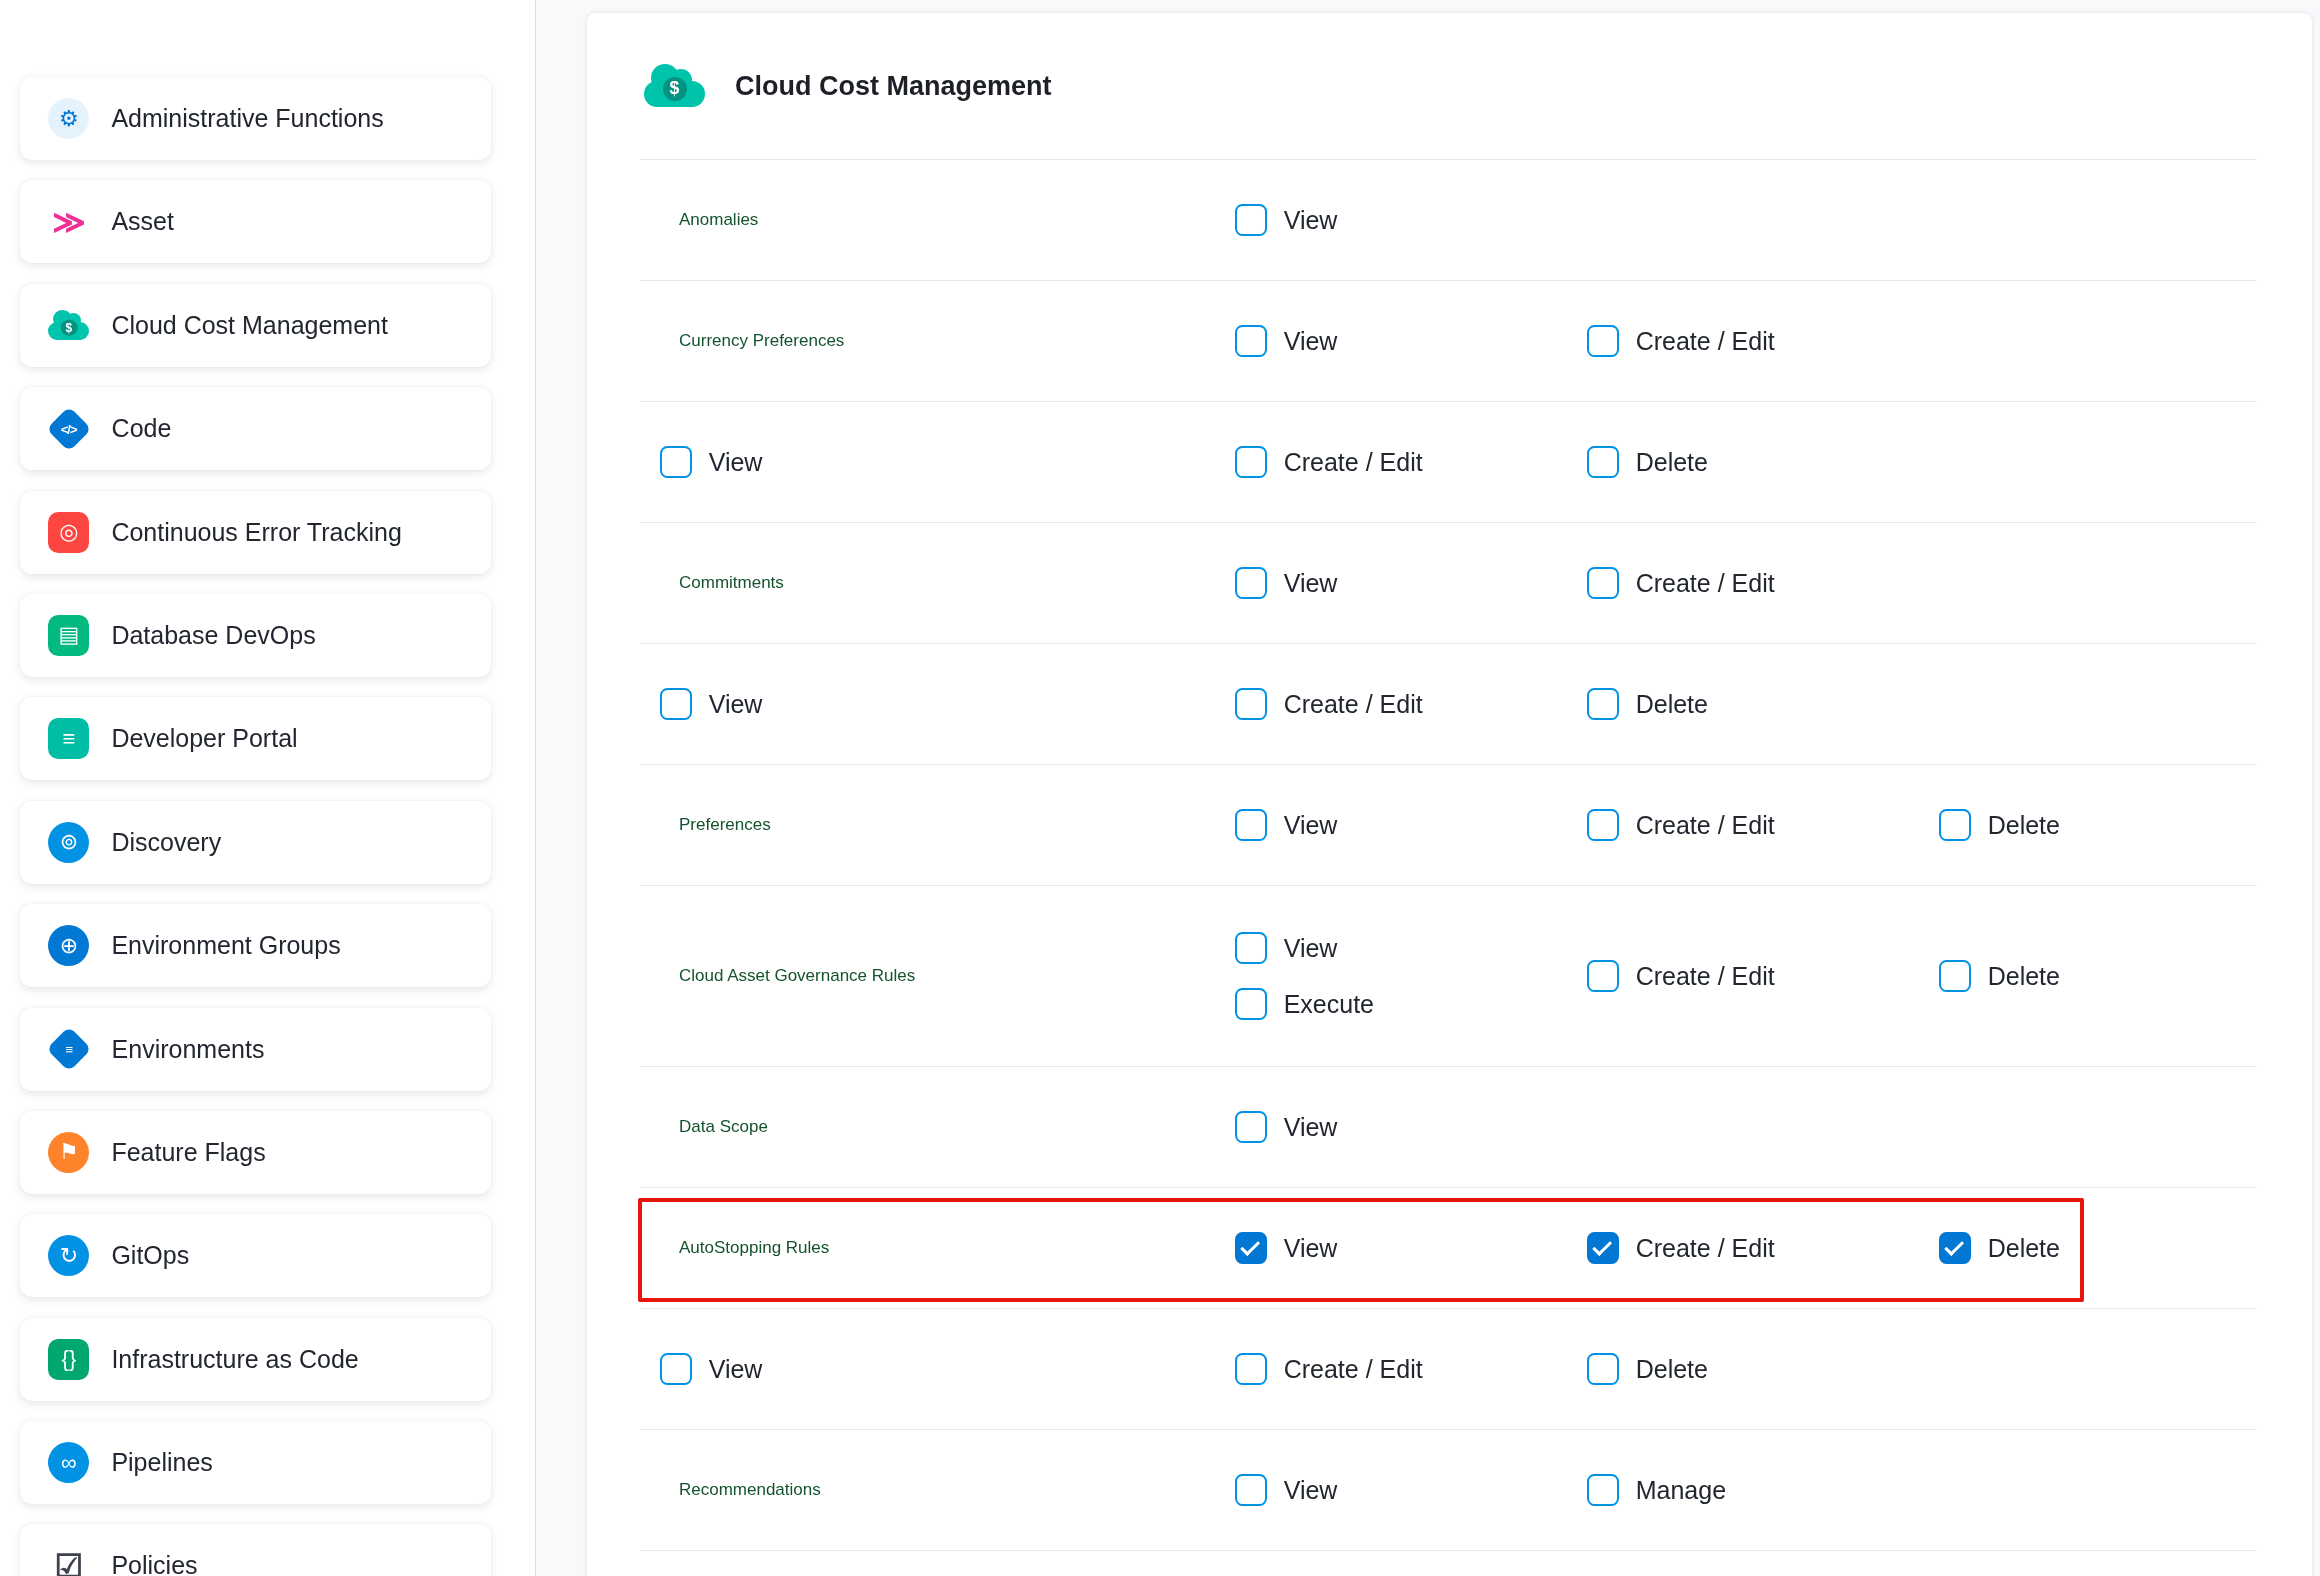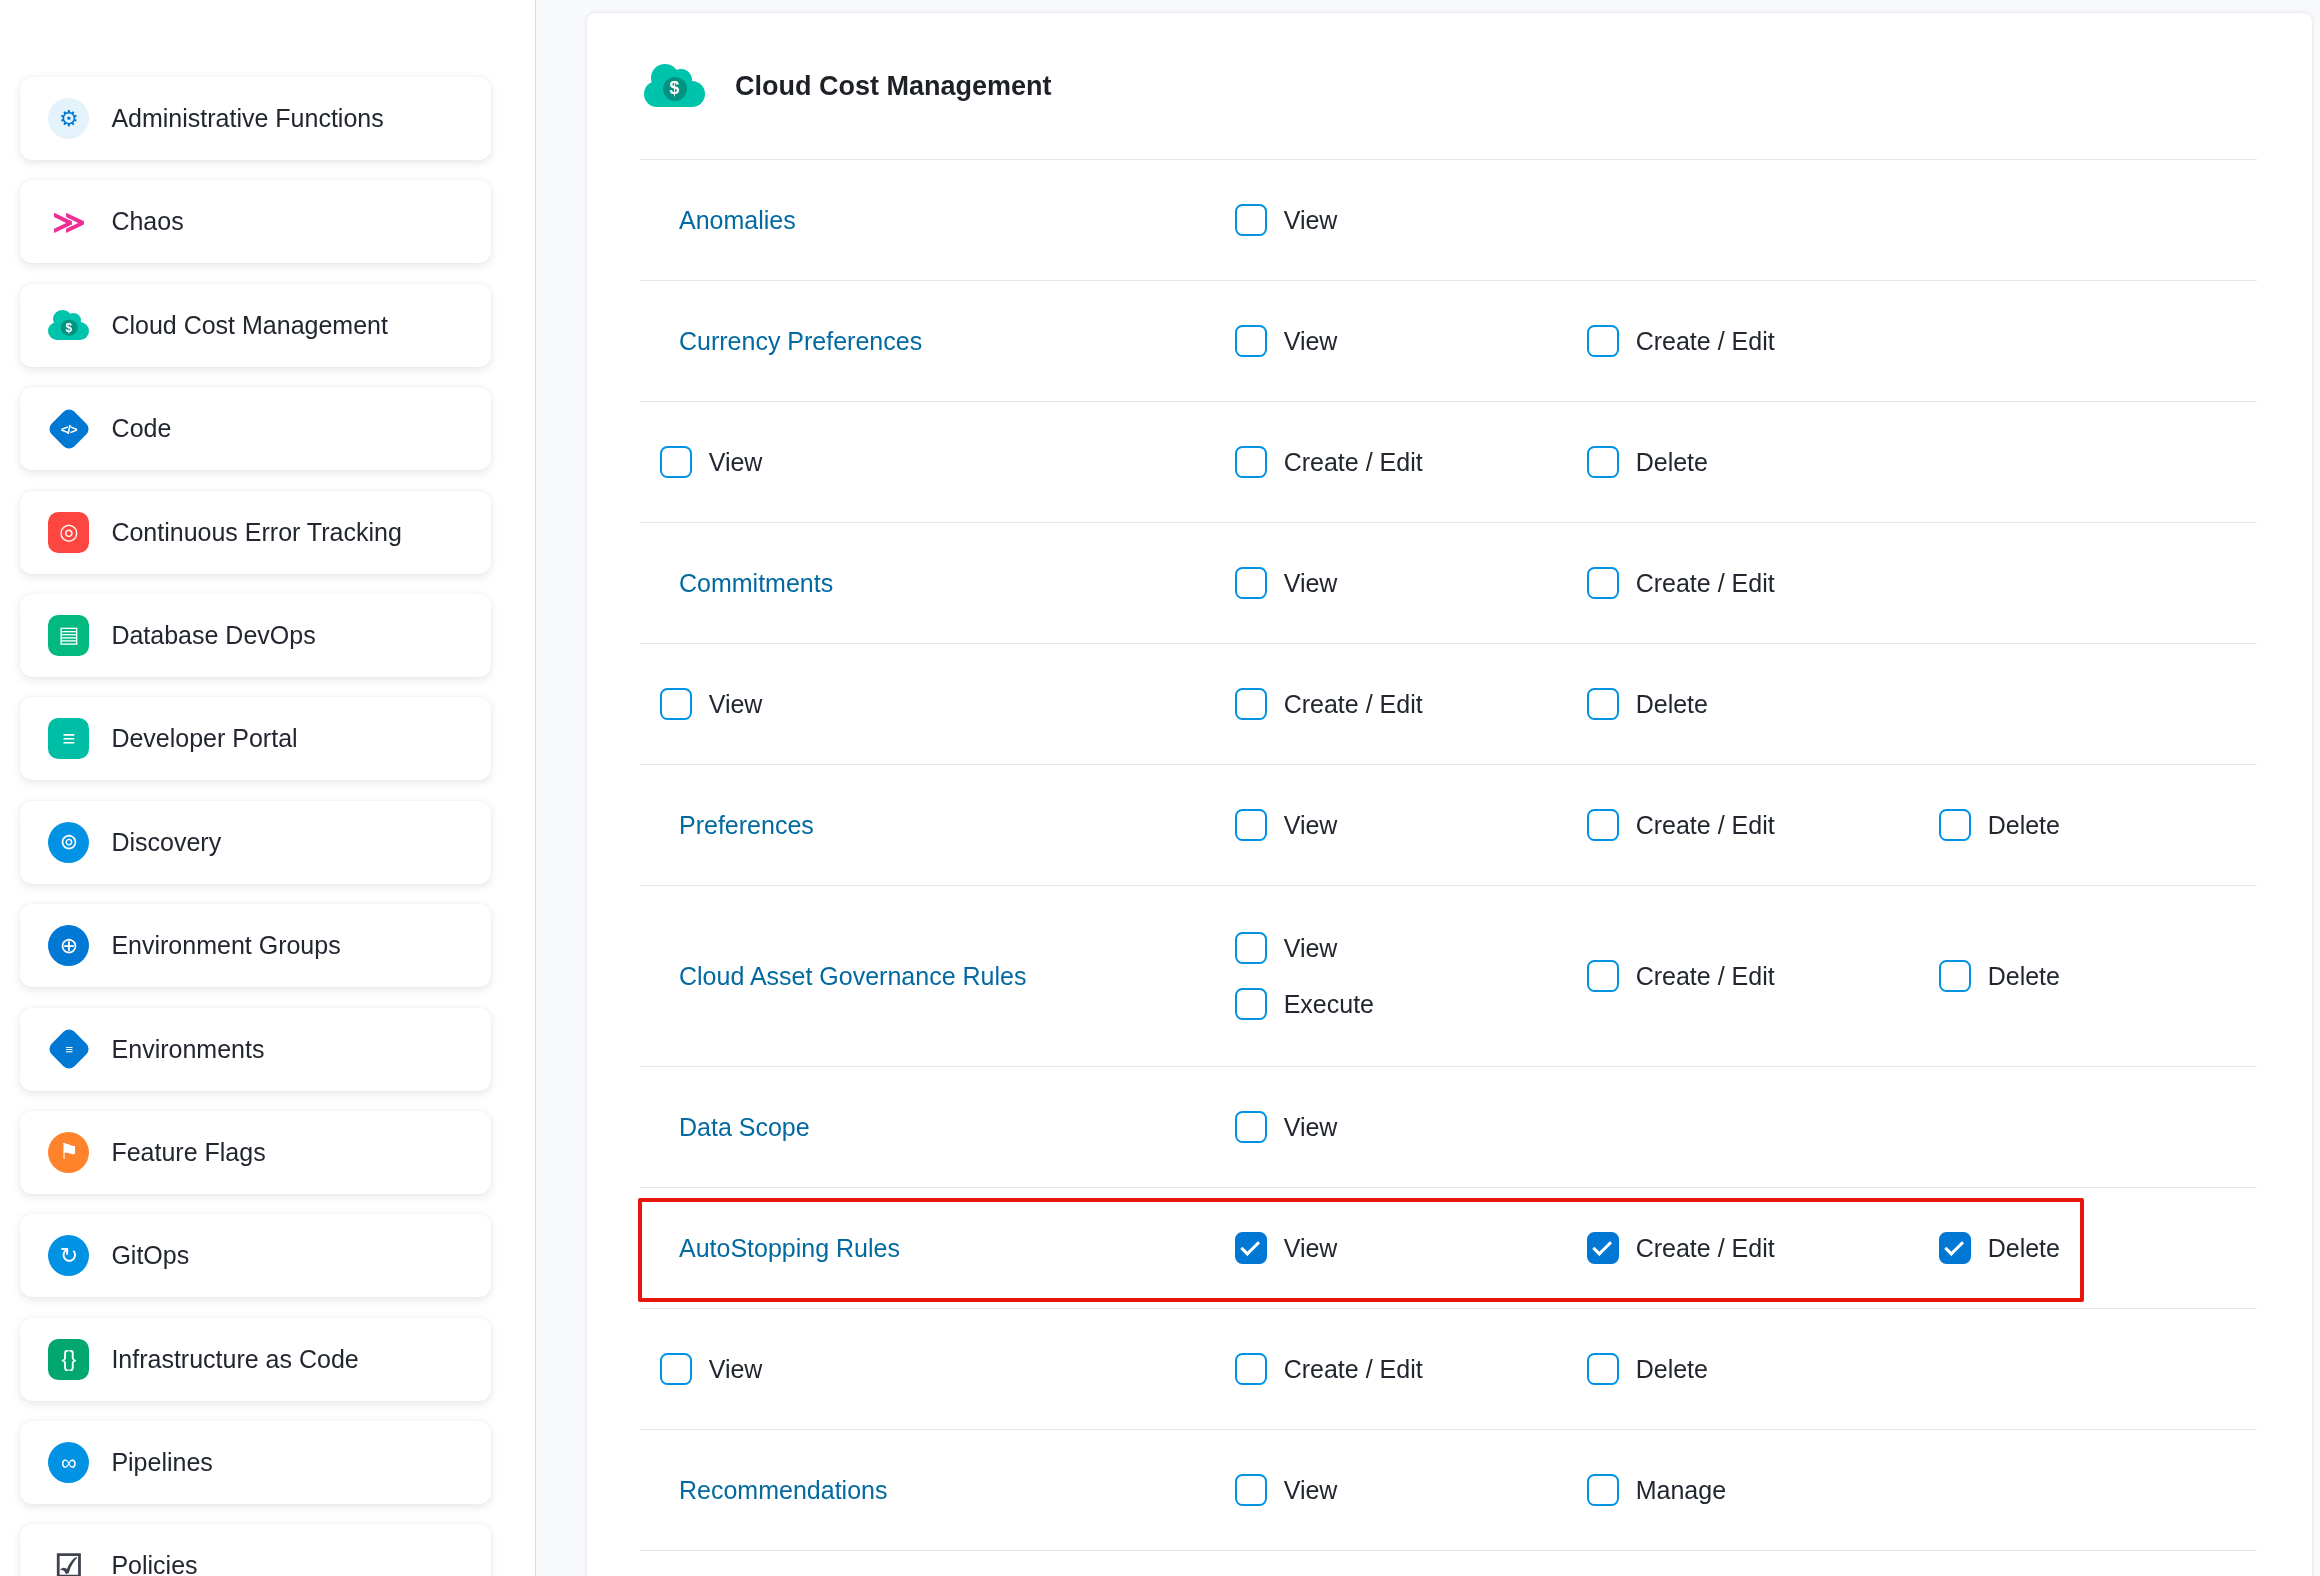--- a/index.html
+++ b/index.html
@@ -77,21 +77,21 @@
   .panel-title { font-size:27px; font-weight:bold; color:#1d2027; margin:0; }
 
   .rows { margin:0 55px 0 53px; border-top:1.9px solid #e6e7ed; }
   .perm-row {
     position:relative; box-sizing:border-box;
     display:grid; grid-template-columns:575px 352px 352px 1fr;
     align-items:center; height:121px;
     border-bottom:1.9px solid #e6e7ed;
   }
   .perm-row.tall { height:181px; }
-  .row-label { padding-left:39px; font-size:25px; color:#0369a1; }
+  .row-label { padding-left:39px; font-size:17px; color:#14532d; }
   .perm-col { display:flex; flex-direction:column; gap:24px; }
   .perm { display:flex; align-items:center; gap:16.7px;padding-left:20px; }
   .perm-label { font-size:25px; color:#22262f; }
 
   .checkbox {
     box-sizing:border-box; width:32px; height:32px; border-radius:7.4px;
     border:2.8px solid #0092e4; background:#ffffff; cursor:pointer;
     display:flex; align-items:center; justify-content:center; flex:0 0 32px;
   }
   .checkbox.checked { background:#0278d5; border-color:#0278d5; }
@@ -116,21 +116,21 @@
         <div class="sidebar-item">
           <span class="icn circle" style="background: rgb(228, 242, 252); color: rgb(2, 120, 213);">
             <span>⚙</span>
           </span>
           <span class="label">Administrative Functions</span>
         </div>
         <div class="sidebar-item">
           <span class="icn plain" style="color: rgb(238, 47, 150);">
             <span>≫</span>
           </span>
-          <span class="label">Chaos</span>
+          <span class="label">Asset</span>
         </div>
         <div class="sidebar-item">
           <span class="ccm ccm-small" style="--ccm-c: #00c3ab;">
             <span class="cb base"></span>
             <span class="cb bumpa"></span>
             <span class="cb bumpb"></span>
             <span class="dollar">$</span>
           </span>
           <span class="label">Cloud Cost Management</span>
         </div>

